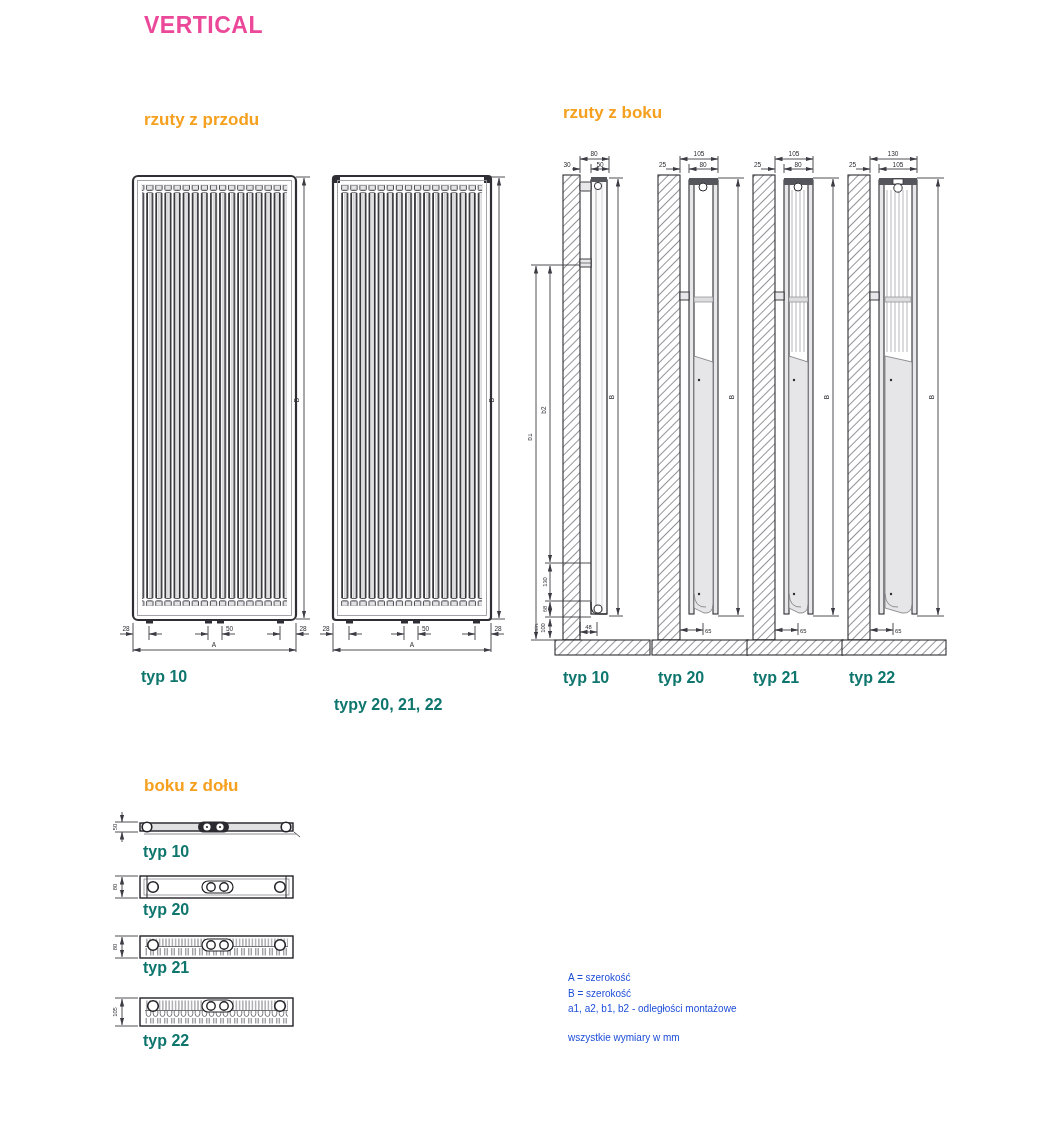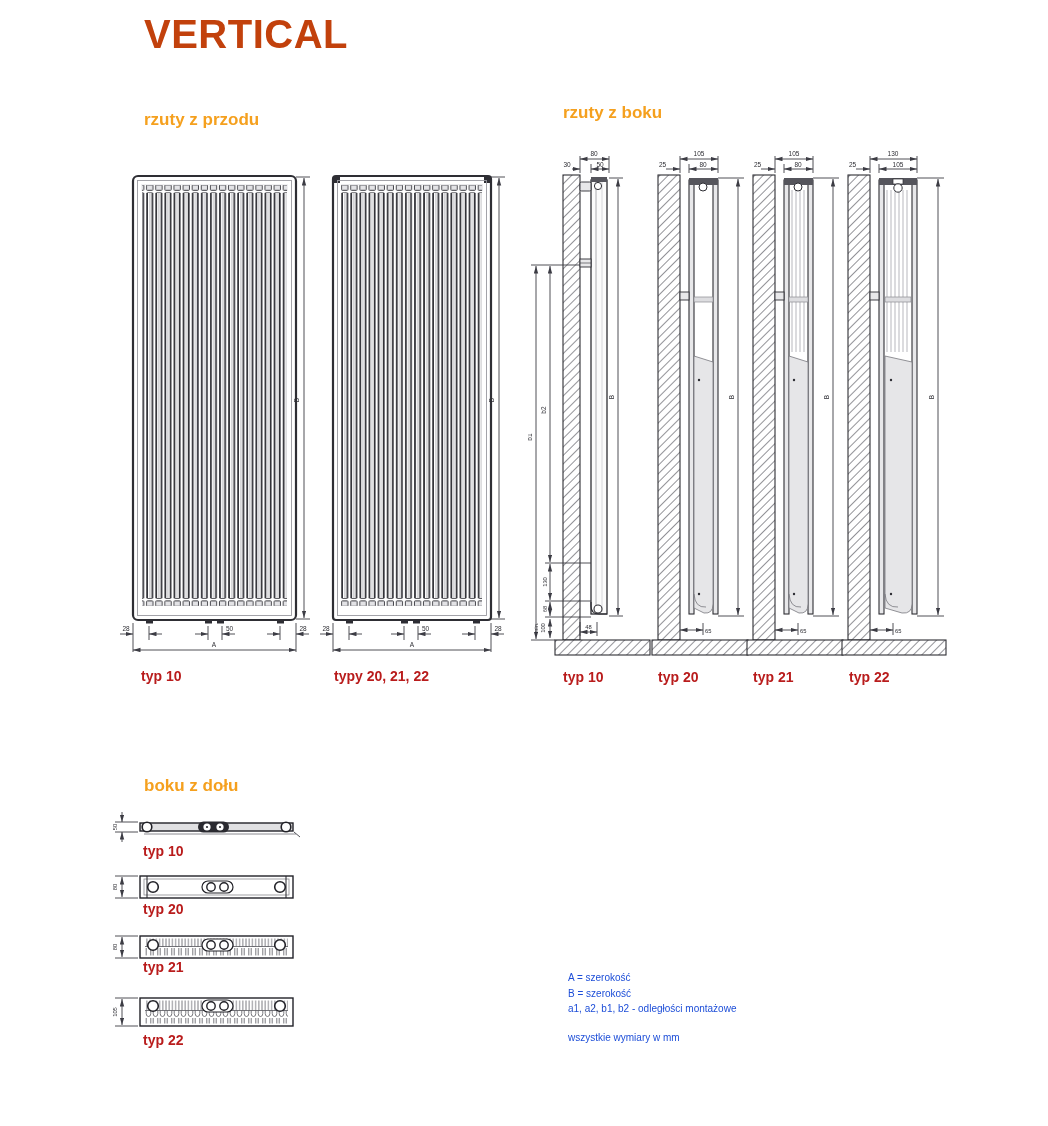--- a/index.html
+++ b/index.html
@@ -1,20 +1,20 @@
 <!DOCTYPE html>
 <html><head>
 <meta charset="utf-8">
 <style>
   html,body{margin:0;padding:0;background:#fff;}
   #page{position:relative;width:1048px;height:1126px;background:#fff;overflow:hidden;
         font-family:"Liberation Sans",sans-serif;}
-  .title{position:absolute;font-size:40px;font-weight:800;letter-spacing:.5px;color:#c2410c;}
+  .title{position:absolute;font-size:23px;font-weight:800;letter-spacing:.5px;color:#ec4899;}
   .h-orange{position:absolute;font-size:17px;font-weight:700;color:#F5A01E;}
-  .typlabel{position:absolute;font-size:14px;font-weight:700;color:#b91c1c;}
+  .typlabel{position:absolute;font-size:16px;font-weight:700;color:#0f766e;}
   .legend{position:absolute;font-size:10px;color:#1d4ed8;line-height:15.5px;}
   .fig{position:absolute;}
   .dt{font-size:6.5px;fill:#2e2e34;font-family:"Liberation Sans",sans-serif;}
   .dts{font-size:5.8px;fill:#2e2e34;font-family:"Liberation Sans",sans-serif;}
   .dl line{stroke:#3c3c44;stroke-width:.9;fill:none;}
   .ol{stroke:#2e2e34;fill:none;}
 </style>
 </head>
 <body>
 
@@ -298,21 +298,21 @@
     <line x1="30" y1="488" x2="53" y2="488" marker-start="url(#mS)" marker-end="url(#mE)"></line>
   </g>
   <text class="dt" x="53" y="14" text-anchor="middle">130</text>
   <text class="dt" x="9" y="25">25</text>
   <text class="dt" x="58" y="25" text-anchor="middle">105</text>
   <text class="dt" x="94" y="255" text-anchor="middle" transform="rotate(-90 94 255)">B</text>
   <text class="dts" x="55" y="490.5">65</text>
 </svg>
 
 <div class="typlabel" style="left:141px;top:668px">typ 10</div>
-<div class="typlabel" style="left:334px;top:668px">typy 20, 21, 22</div>
+<div class="typlabel" style="left:334px;top:696px">typy 20, 21, 22</div>
 <div class="typlabel" style="left:563px;top:669px">typ 10</div>
 <div class="typlabel" style="left:658px;top:669px">typ 20</div>
 <div class="typlabel" style="left:753px;top:669px">typ 21</div>
 <div class="typlabel" style="left:849px;top:669px">typ 22</div>
 
 <svg class="fig" style="left:110px;top:808px" width="200" height="46">
   <g class="dl">
     <line x1="5" y1="14" x2="28" y2="14"></line>
         <line x1="5" y1="24" x2="28" y2="24"></line>
     <line x1="12" y1="4" x2="12" y2="14" marker-end="url(#mE)"></line>

